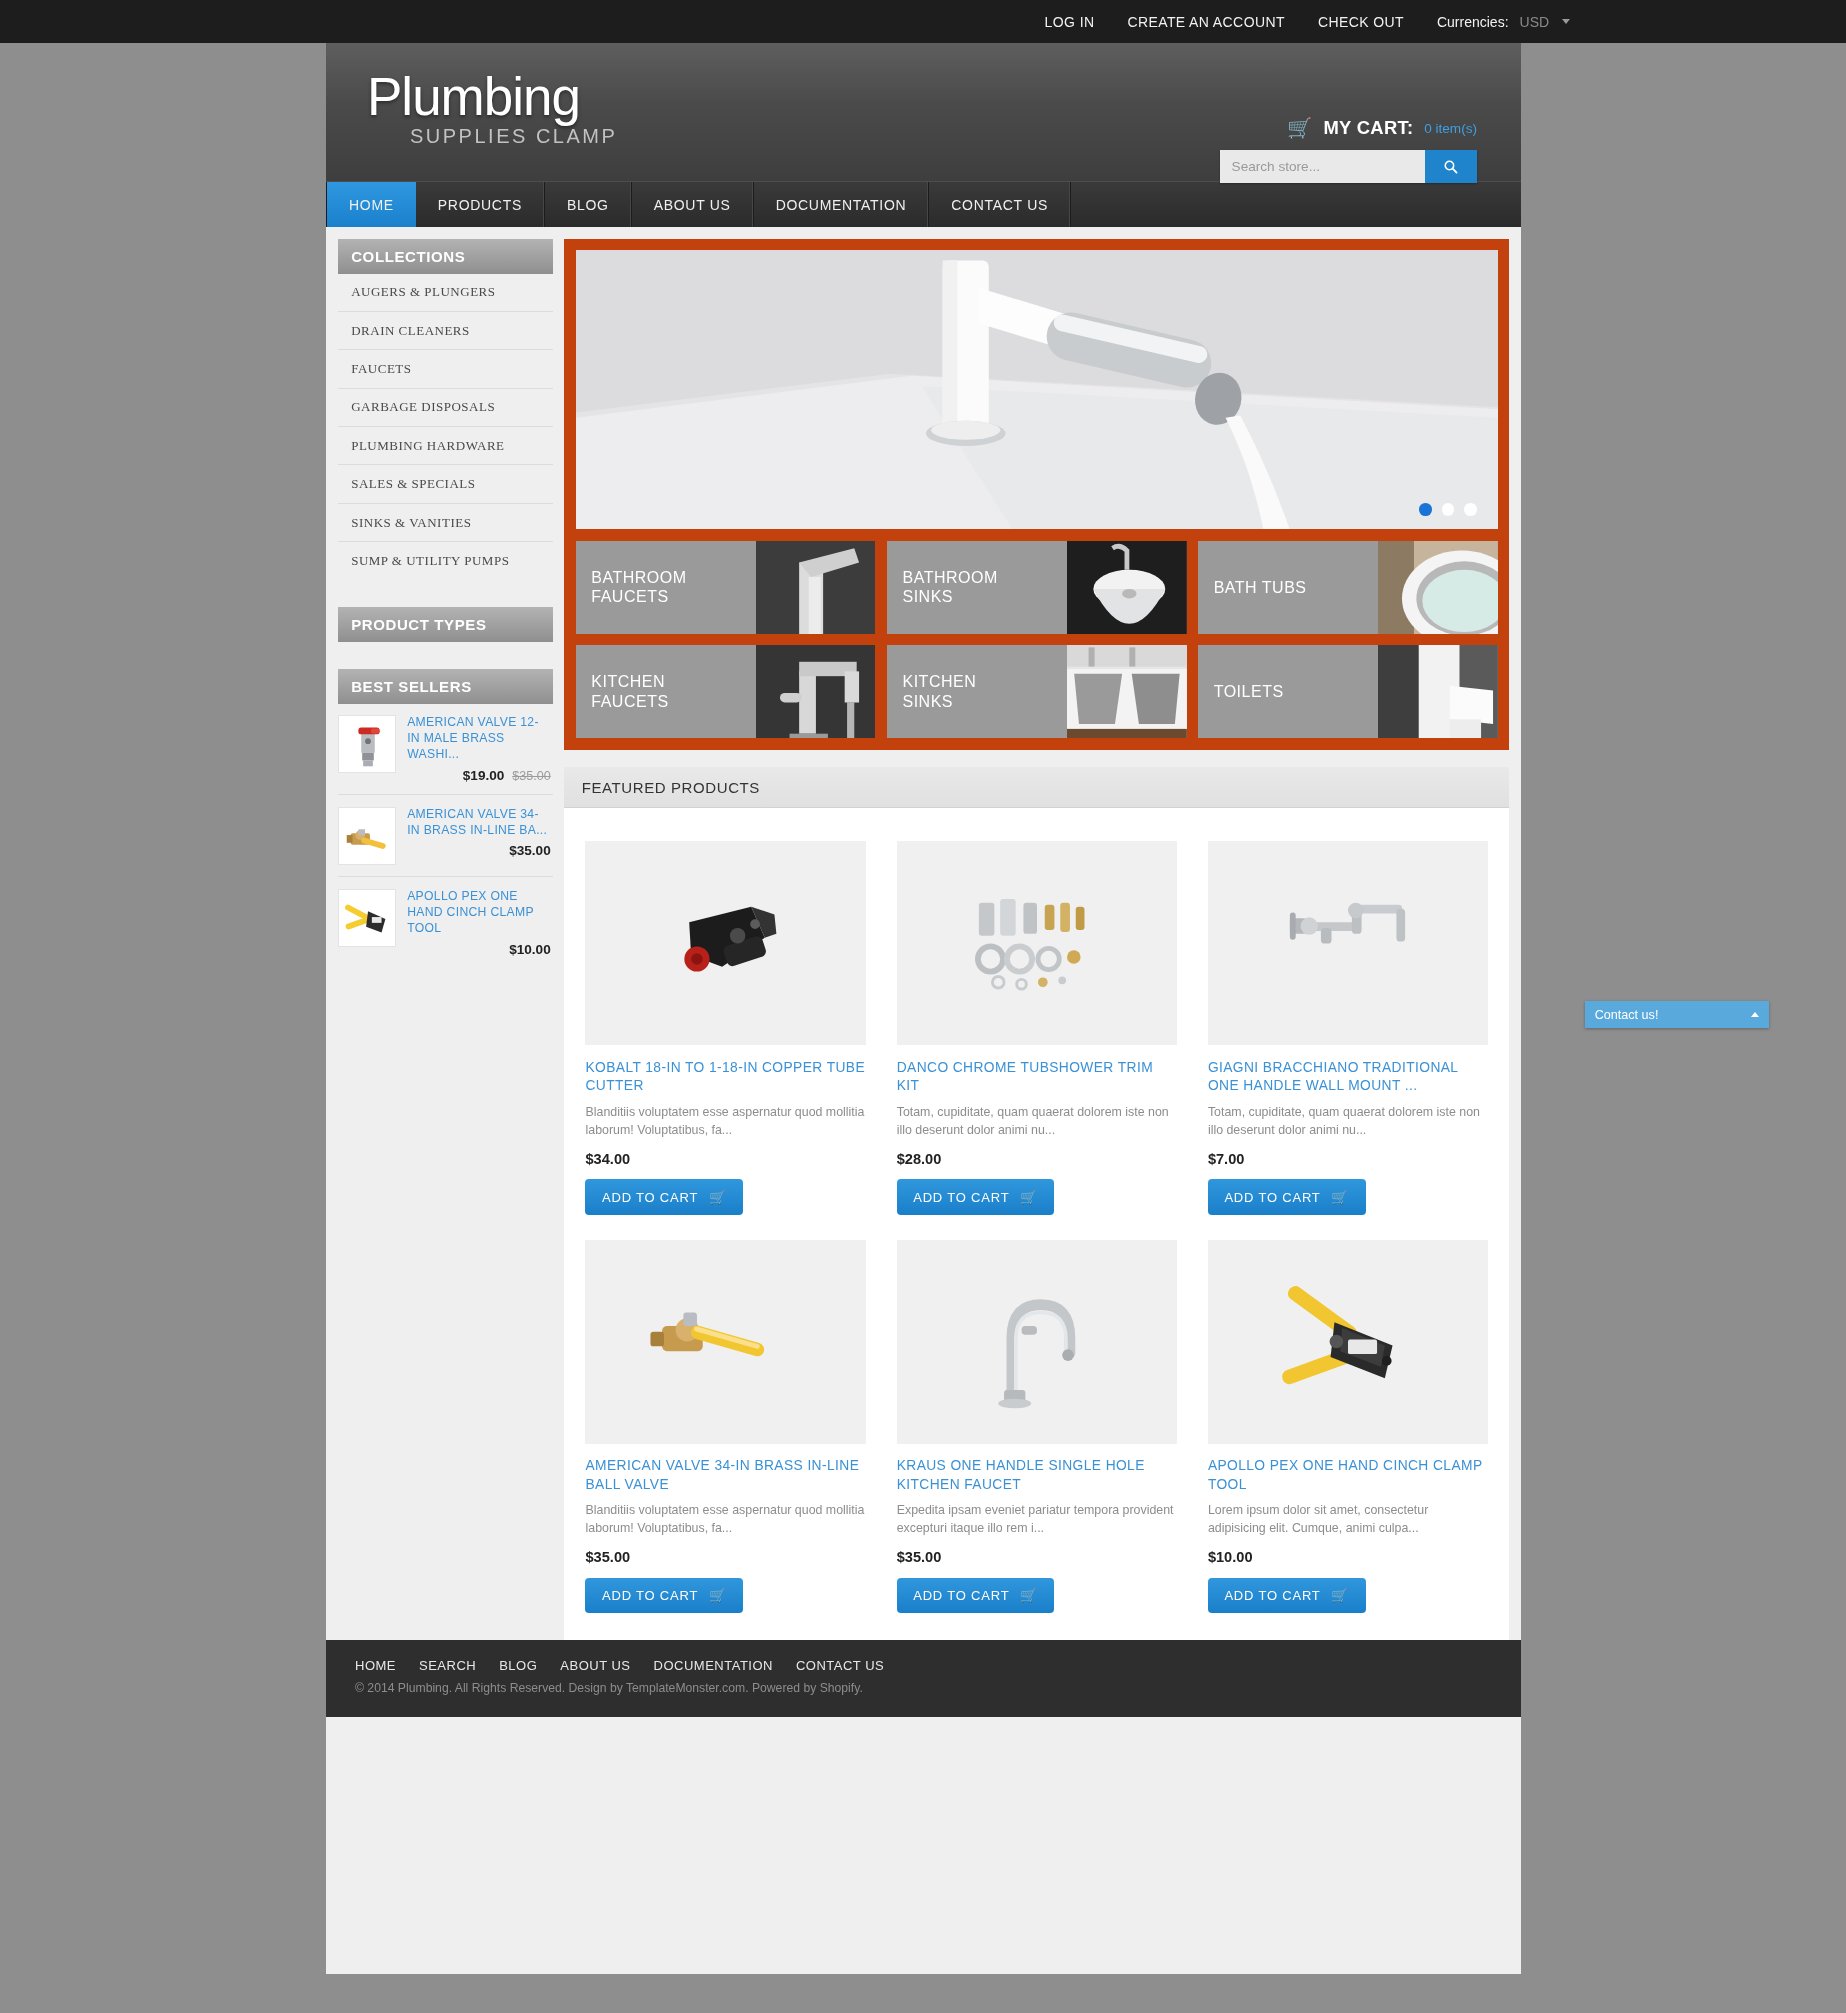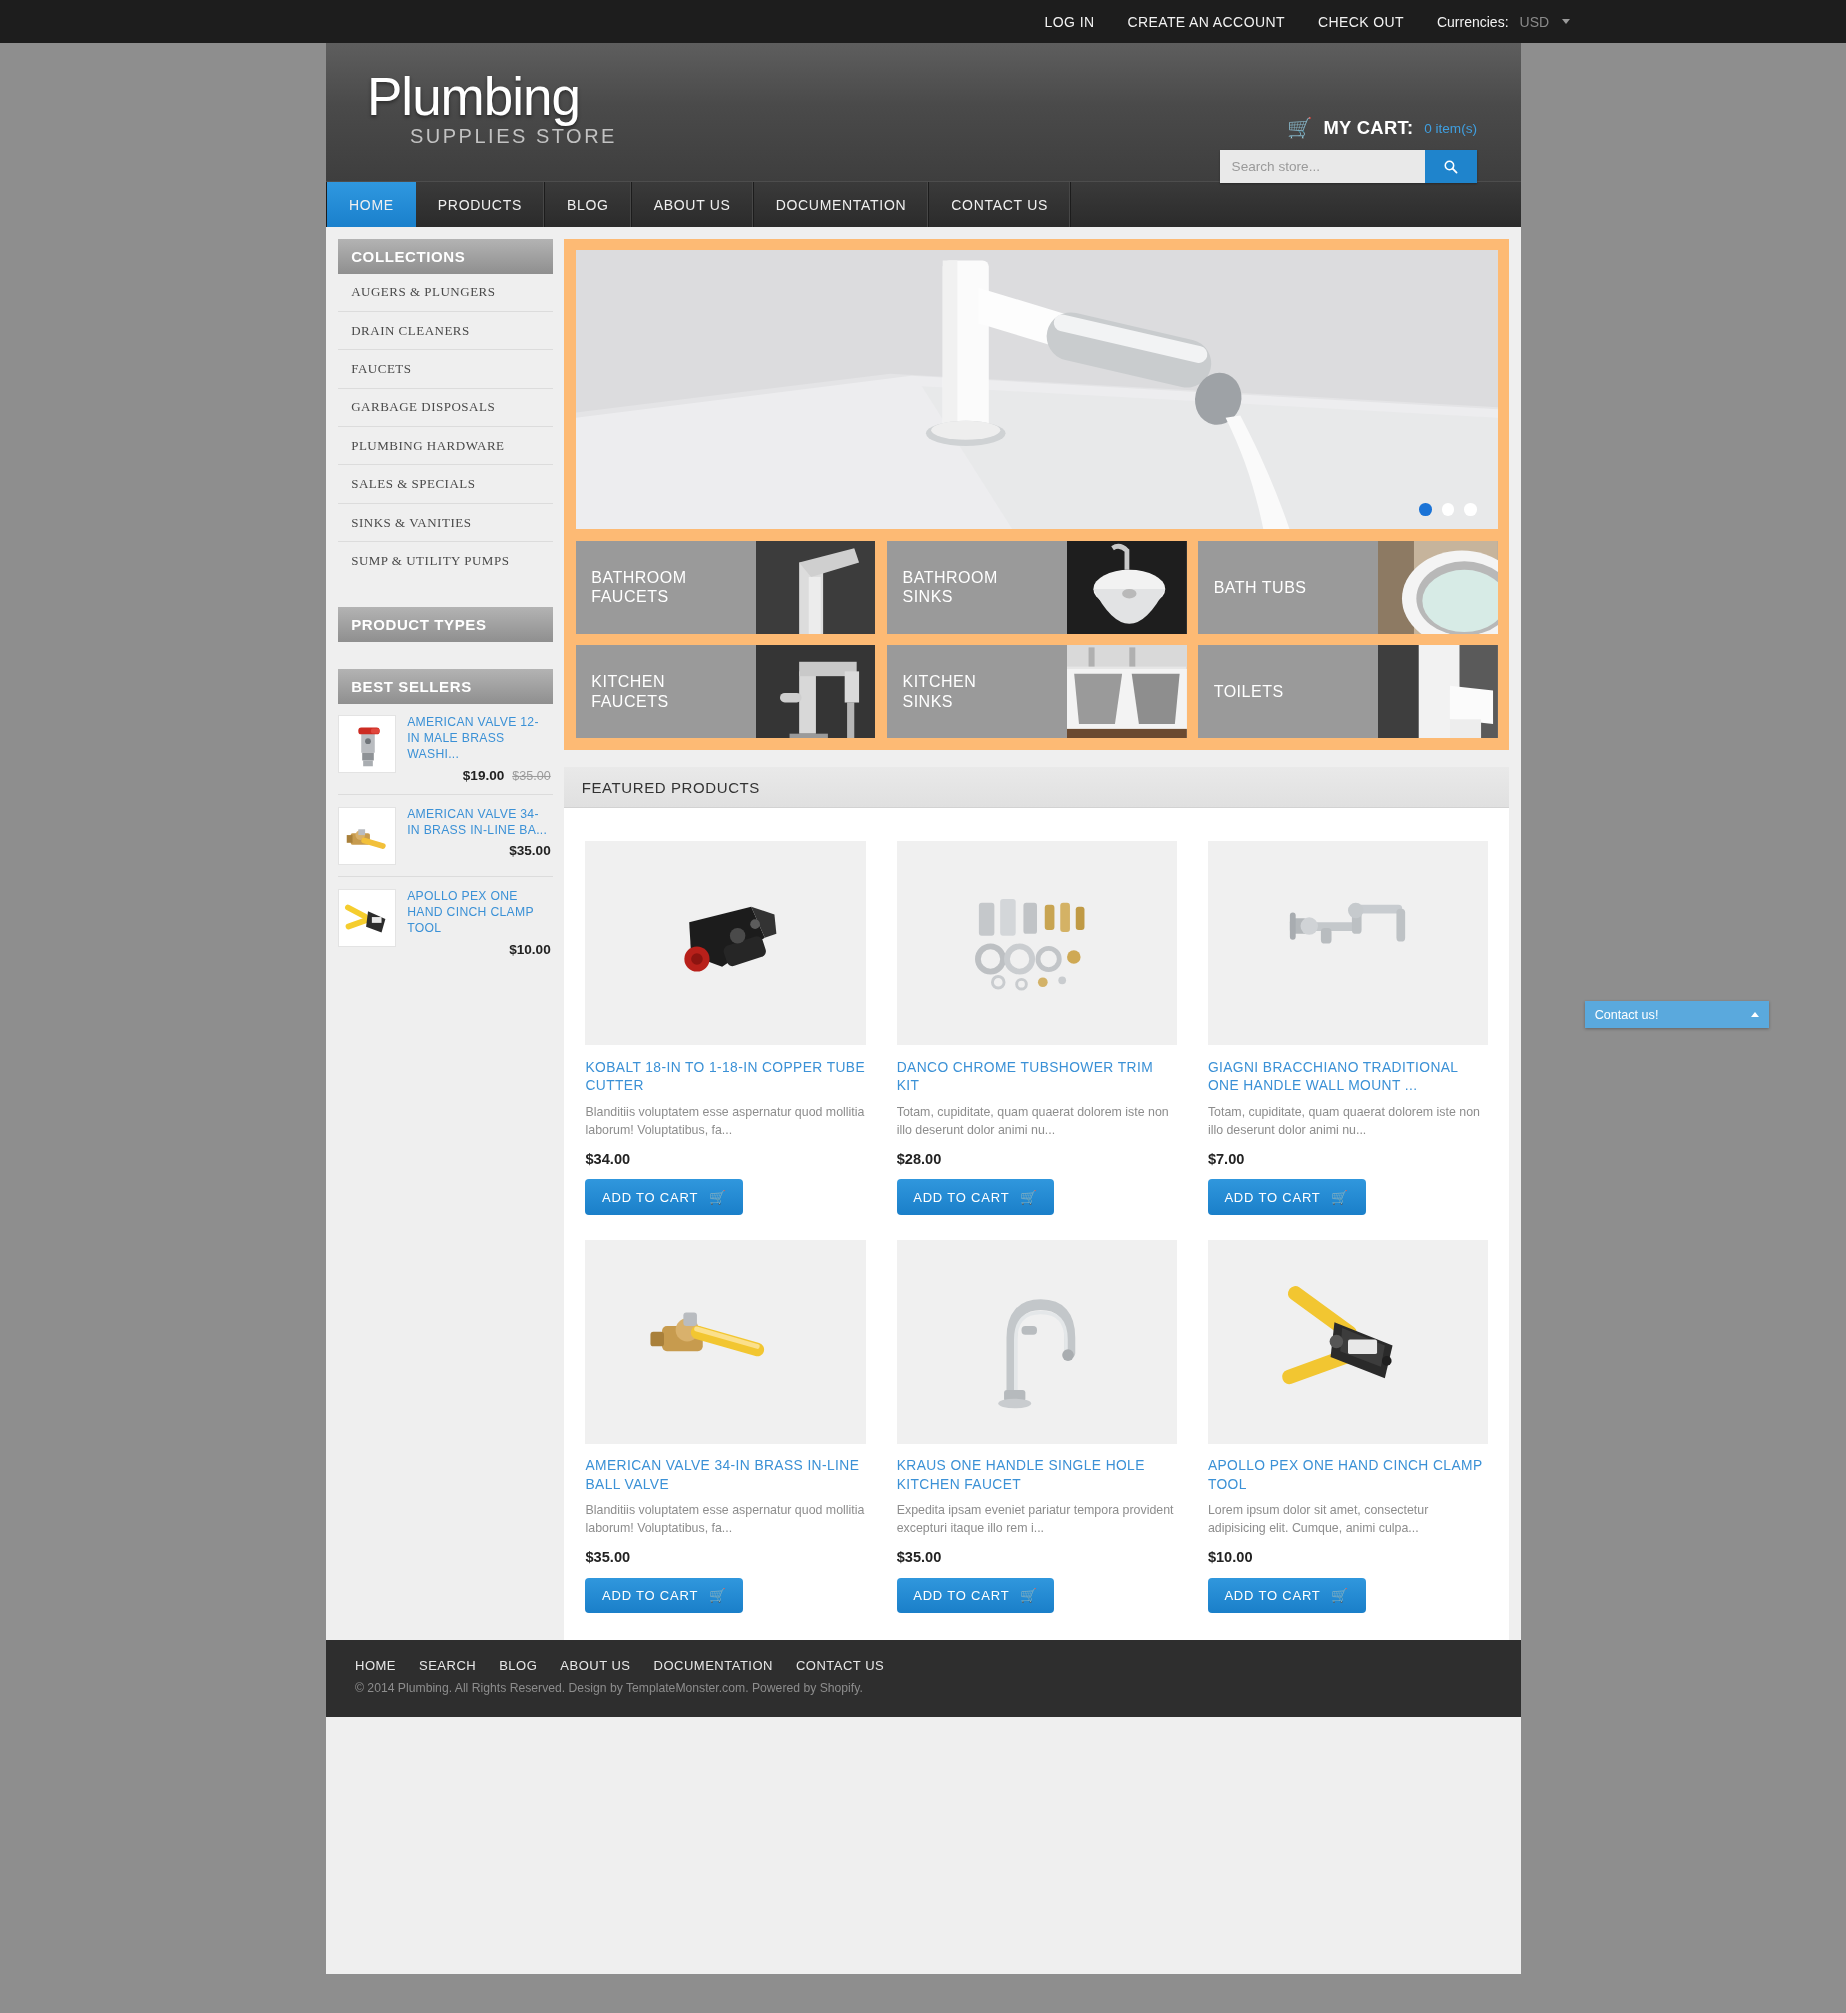--- a/index.html
+++ b/index.html
@@ -129,21 +129,21 @@
   .bs-info { flex: 1; min-width: 0; }
   .bs-title {
     color: #3b91d6; font-size: 12.2px; line-height: 1.3;
     text-decoration: none; display: block; letter-spacing: 0.3px;
   }
   .bs-price-row { margin-top: 4.9px; display: flex; align-items: baseline; gap: 7.8px; justify-content: flex-end; }
   .bs-price { color: #222; font-size: 13.6px; font-weight: bold; }
   .bs-old { color: #9b9b9b; font-size: 12.6px; text-decoration: line-through; }
 
   
-  .panel { background: #fdba74; padding: 11.6px; }
+  .panel { background: #c2410c; padding: 11.6px; }
   .slider { position: relative; height: 279px; overflow: hidden; }
   .slider-img { position: absolute; inset: 0; }
   .dots { position: absolute; right: 21.3px; bottom: 13.6px; display: flex; gap: 9.7px; }
   .dot { width: 12.6px; height: 12.6px; border-radius: 50%; background: #ffffff; cursor: pointer; }
   .dot.active { background: #1a73d6; }
 
   .tiles { display: grid; grid-template-columns: repeat(3, 1fr); gap: 11.6px; margin-top: 11.6px; }
   .tile {
     position: relative; height: 93px; background: #9a9a9a;
     overflow: hidden; cursor: pointer; display: flex; align-items: center;
@@ -224,21 +224,21 @@
       <span class="chev-down"></span>
     </div>
   </div>
 </div>
 
 <div class="page">
 
   <div class="header">
     <div class="logo">
       <div class="logo-main">Plumbing</div>
-      <div class="logo-sub">SUPPLIES STORE</div>
+      <div class="logo-sub">SUPPLIES CLAMP</div>
     </div>
     <div class="cart-row">
       <span class="cart-icon">🛒</span>
       <span class="cart-label">MY CART:</span>
       <span class="cart-count">0 item(s)</span>
     </div>
     <div class="searchbar">
       <input type="text" placeholder="Search store..." style="">
       <button class="search-btn">
         <svg viewBox="0 0 24 24">

